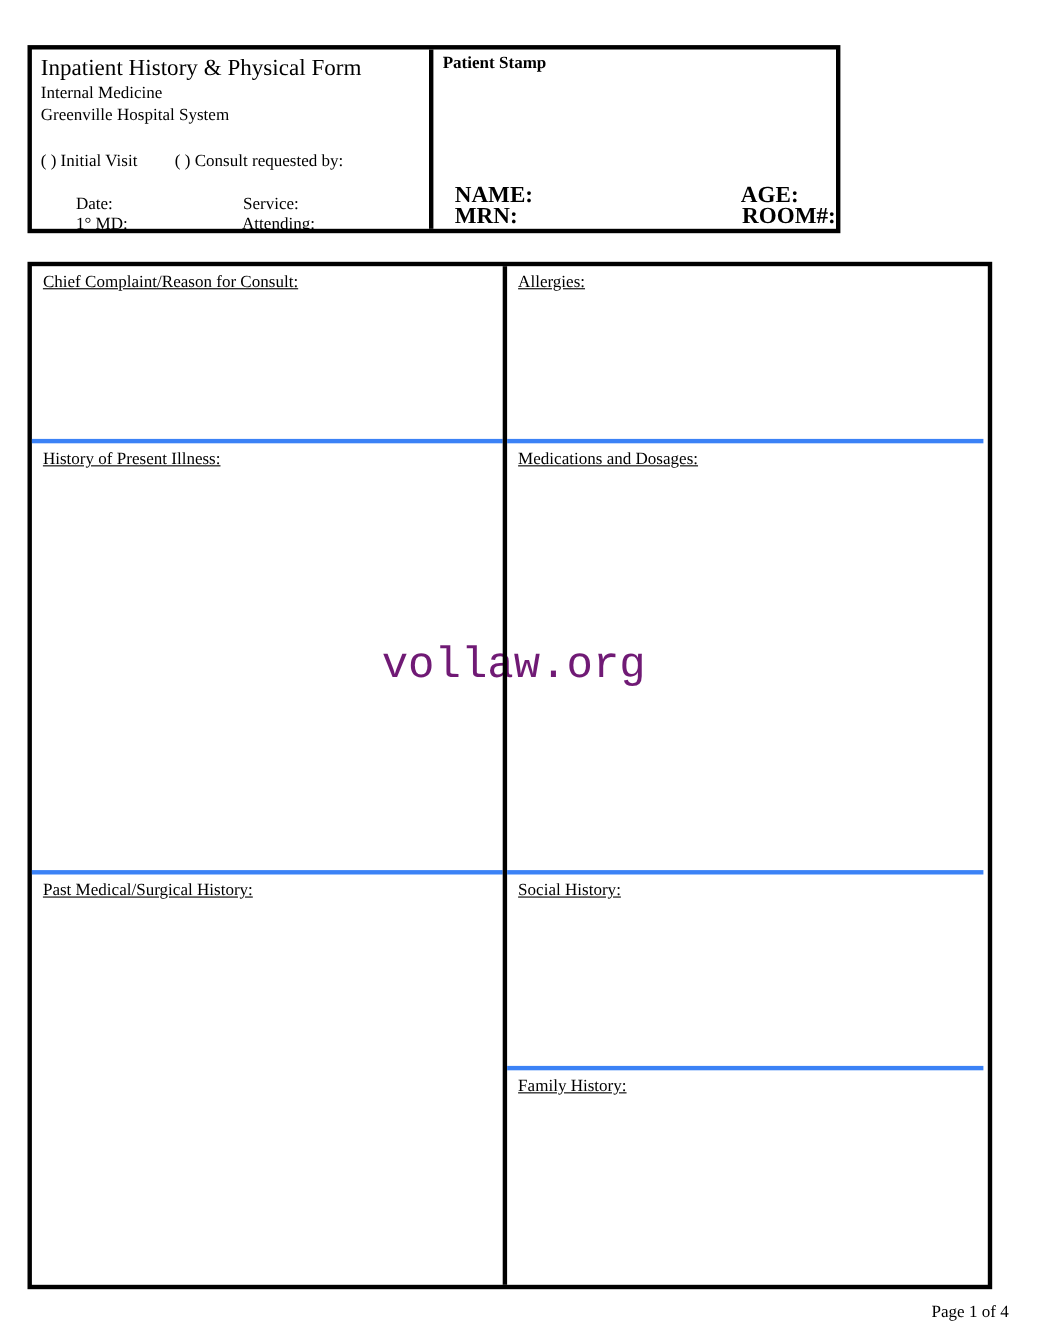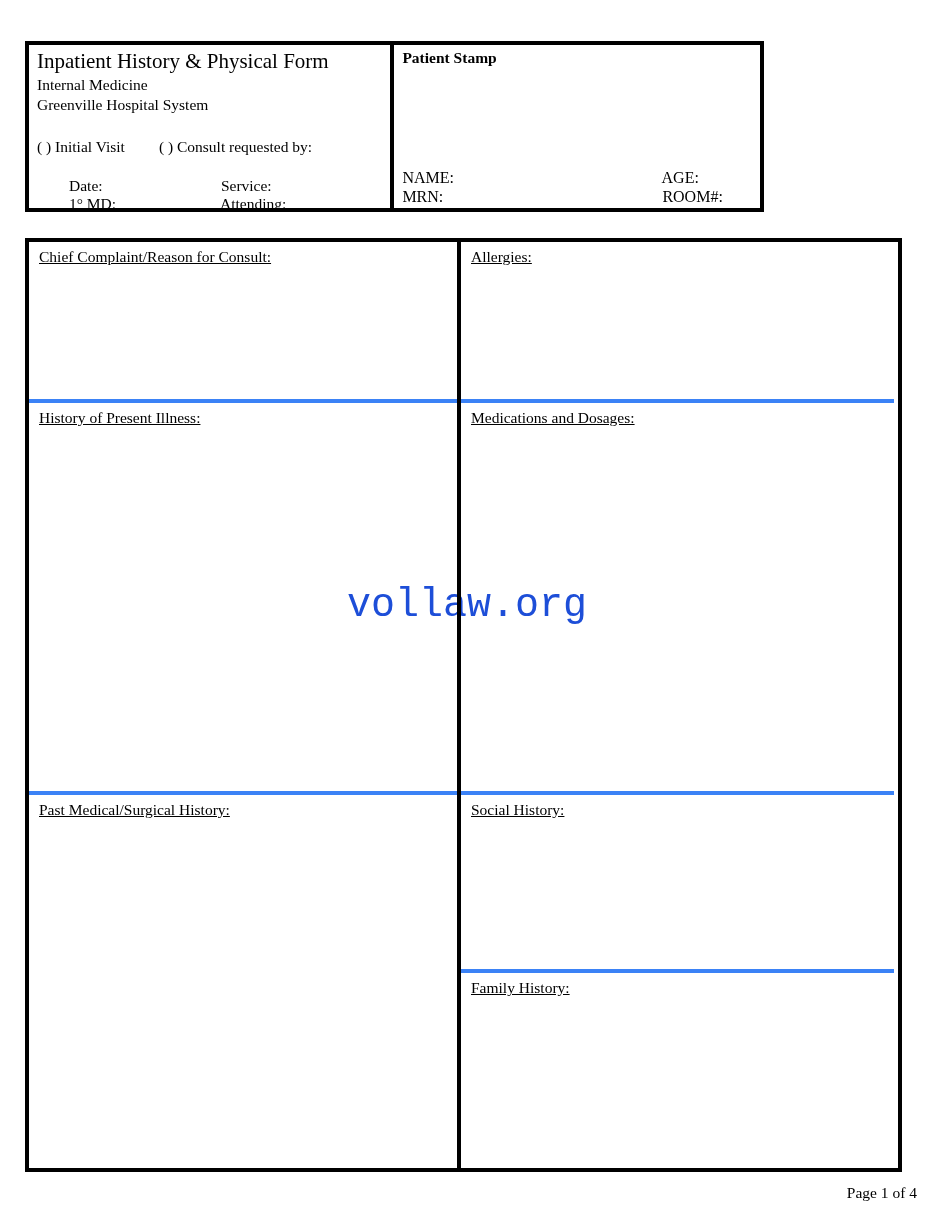--- a/index.html
+++ b/index.html
@@ -4,21 +4,21 @@
 <style>
   * { margin:0; padding:0; box-sizing:border-box; }
   html,body { width:943px; height:1221px; background:#fff; overflow:hidden;
               font-family:"Liberation Serif", serif; color:#000; }
   .abs { position:absolute; }
 
   
   #watermark {
     left:347px; top:584px; z-index:0;
     font-family:"Liberation Mono", monospace;
-    font-size:40px; line-height:44px; color:#1d4ed8;
+    font-size:40px; line-height:44px; color:#701a75;
   }
 
   
   #header-box {
     left:25px; top:41px; width:739px; height:171px;
     border:4px solid #000; display:flex; z-index:1; background:transparent;
   }
   .hdr-left  { width:428px; padding:2px 0 0 8px; }
   .hdr-right { width:437px; border-left:4px solid #000;
                padding:4px 0 2px 8px;
@@ -28,21 +28,21 @@
   .form-sub   { font-size:15.5px; line-height:20px; }
 
   .visit-row  { margin-top:23px; font-size:15.5px; line-height:18px; }
   .visit-opt-first { display:inline-block; width:118px; }
 
   .hdr-fields { margin-top:21px; font-size:15.5px; }
   .hdr-field-row { line-height:18px; }
   .hdr-field-row .fcol1 { display:inline-block; width:148px;margin-left:32px; }
 
   .stamp-label { font-size:15.5px; font-weight:bold; line-height:18px; }
-  .stamp-fields { font-size:16px; font-weight:normal; }
+  .stamp-fields { font-size:21px; font-weight:bold;margin-left:11px; }
   .stamp-row { line-height:19px; }
   .stamp-row .scol1 { display:inline-block; width:256px; }
 
   
   #main-box {
     left:25px; top:238px; width:877px; height:934px;
     border:4px solid #000; display:flex; z-index:1; background:transparent;
   }
   .col-left  { width:428px; display:flex; flex-direction:column; }
   .col-right { width:437px; border-left:4px solid #000; display:flex; flex-direction:column; }

